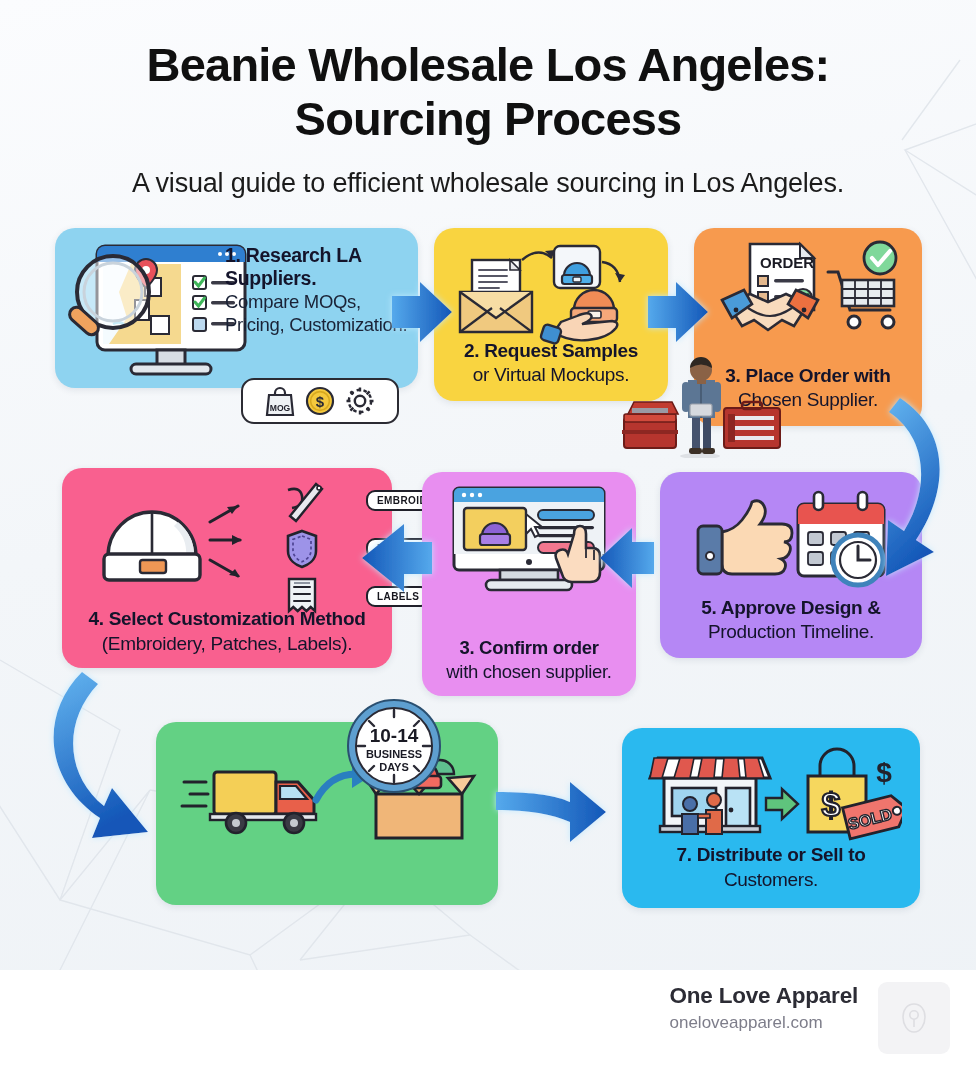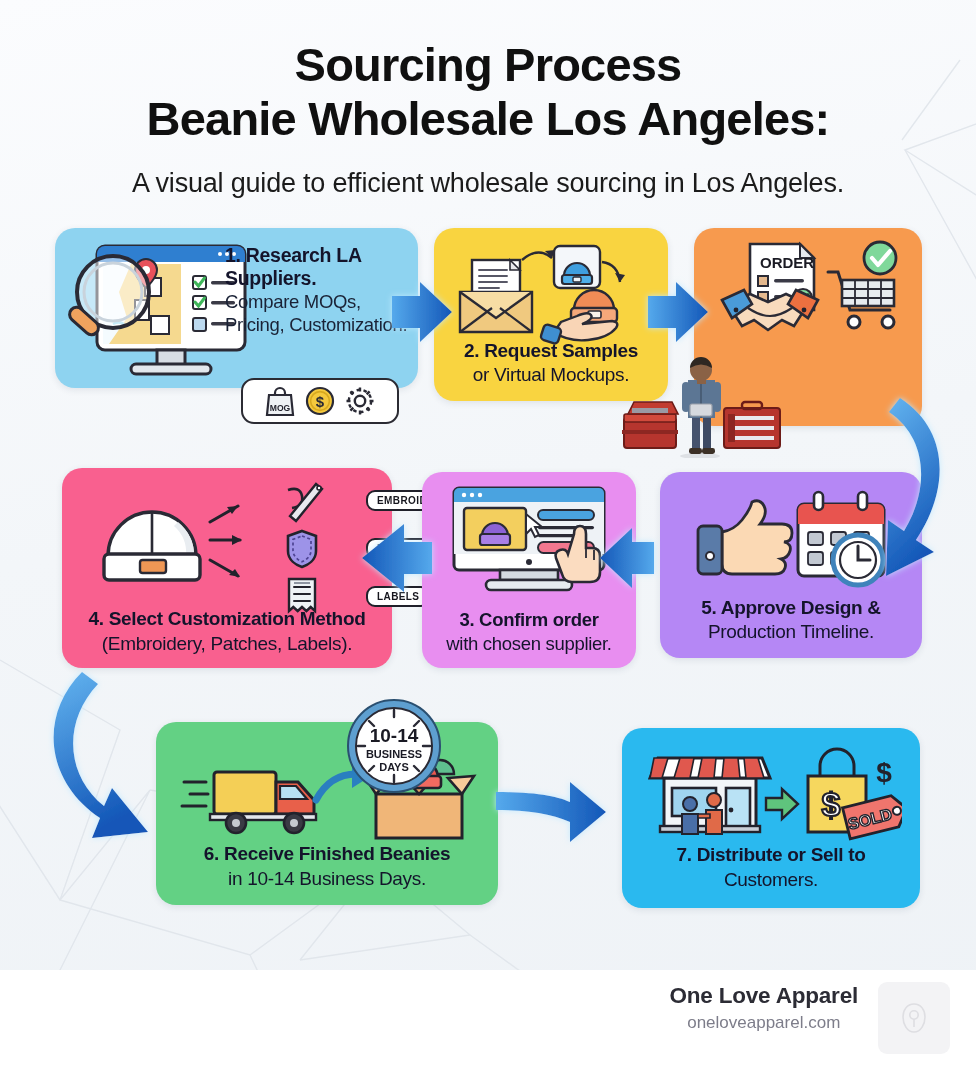--- a/index.html
+++ b/index.html
@@ -51,21 +51,21 @@
   
   #c3 { left: 694px; top: 228px; width: 228px; height: 198px; background: #f79a4e; }
   #c3 .cap { bottom: 14px; font-size: 19px; line-height: 24px; }
 
   
   #c4 { left: 62px; top: 468px; width: 330px; height: 200px; background: #f9608f; }
   #c4 .cap { bottom: 12px; font-size: 19px; line-height: 25px; margin-top: 12px; }
   #c4 .cap .sub { font-size: 19px; }
 
   
-  #c5 { left: 422px; top: 472px; width: 214px; height: 196px; background: #e88ef0; }
+  #c5 { left: 422px; top: 472px; width: 214px; height: 224px; background: #e88ef0; }
   #c5 .cap { bottom: 12px; font-size: 18.5px; line-height: 24px; }
 
   
   #c6 { left: 660px; top: 472px; width: 262px; height: 186px; background: #b587f5; }
   #c6 .cap { bottom: 14px; font-size: 19px; line-height: 24px; }
 
   
   #c7 { left: 156px; top: 722px; width: 342px; height: 183px; background: #63d184; }
   #c7 .cap { bottom: 14px; font-size: 19px; line-height: 25px; }
 
@@ -82,21 +82,21 @@
     padding: 4px 20px; z-index: 6;
   }
   .tag {
     background: #fff; border: 2.6px solid #20202a; border-radius: 9px;
     font-size: 10px; font-weight: 700; color: #16161e; letter-spacing: .4px;
     padding: 3px 9px; position: absolute; z-index: 6; white-space: nowrap; margin-left: 40px;
   }
 
   
   .footband { position: absolute; left: 0; bottom: 0; width: 976px; height: 118px; background: #ffffff; z-index: 8; }
-  .brand { position: absolute; right: 118px; bottom: 55px; text-align: center; z-index: 9; }
+  .brand { position: absolute; right: 118px; bottom: 55px; text-align: left; z-index: 9; }
   .brand .bn { font-size: 22.5px; font-weight: 700; color: #2c2c35; letter-spacing: -0.2px; }
   .brand .bu { font-size: 17px; color: #7d7d8a; margin-top: 4px; }
   .logobox {
     position: absolute; right: 26px; bottom: 34px; width: 72px; height: 72px;
     background: #f3f3f5; border-radius: 9px; z-index: 9;
     display: flex; align-items: center; justify-content: center;
   }
 </style>
 </head>
 <body>
@@ -117,22 +117,22 @@
       <path d="M0 660 L120 730 L60 900"></path>
       <path d="M380 860 L470 935 L300 960"></path>
       <path d="M250 955 L300 1060"></path>
       <path d="M470 935 L560 1000"></path>
       <path d="M902 140 L960 60"></path>
     </g>
   </svg>
 
   <div class="header">
     <div class="title">
+      <div>Beanie Wholesale Los Angeles:</div>
       <div>Sourcing Process</div>
-      <div>Beanie Wholesale Los Angeles:</div>
     </div>
     <div class="subtitle">A visual guide to efficient wholesale sourcing in Los Angeles.</div>
   </div>
 
   <svg width="976" height="1088" viewBox="0 0 976 1088" style="position:absolute;inset:0;z-index:4;pointer-events:none">
     <defs>
       <linearGradient id="gaH" x1="0" y1="0" x2="1" y2="0">
         <stop offset="0%" stop-color="#55a9ec"></stop>
           <stop offset="100%" stop-color="#1357b8"></stop>
       </linearGradient>
@@ -301,20 +301,24 @@
       <rect x="134" y="42" width="52" height="26" fill="#e7ebef" stroke="#2a2a35" stroke-width="2.6"></rect>
       <g stroke="#2a2a35" stroke-width="1.8">
         <path d="M134 51h52M134 60h52M147 42v26M160 42v26M173 42v26"></path>
       </g>
       <circle cx="146" cy="84" r="6" fill="#fff" stroke="#2a2a35" stroke-width="3"></circle>
       <circle cx="180" cy="84" r="6" fill="#fff" stroke="#2a2a35" stroke-width="3"></circle>
 
       <circle cx="172" cy="20" r="16" fill="#7fd89a" stroke="#2a2a35" stroke-width="2.8"></circle>
       <path d="M164 20l6 7 12-14" stroke="#fff" stroke-width="4.2" fill="none" stroke-linecap="round" stroke-linejoin="round"></path>
     </svg>
+    <div class="cap">
+      <span>3. Place Order with</span>
+      <span class="sub">Chosen Supplier.</span>
+    </div>
   </div>
 
   <svg style="position:absolute; left:618px; top:342px; z-index:6;" width="164" height="116" viewBox="0 0 164 116">
 
     <g>
       <rect x="6" y="76" width="52" height="30" rx="3" fill="#b6352e" stroke="#6d1c18" stroke-width="2"></rect>
       <rect x="6" y="72" width="52" height="8" rx="2" fill="#d24a3c" stroke="#6d1c18" stroke-width="1.6"></rect>
       <path d="M10 72l6-12h38l6 12z" fill="#c23c31" stroke="#6d1c18" stroke-width="1.6"></path>
       <rect x="14" y="66" width="36" height="5" fill="#9a9aa4"></rect>
       <rect x="4" y="88" width="56" height="4" fill="#8d2722"></rect>
@@ -491,24 +495,20 @@
       <circle cx="52" cy="52" r="46" fill="#5e9fd0" stroke="#2a4f70" stroke-width="2"></circle>
       <circle cx="52" cy="52" r="38" fill="#fff" stroke="#2a2a35" stroke-width="2"></circle>
       <g stroke="#2a2a35" stroke-width="2.4" stroke-linecap="round">
         <path d="M52 16v7M52 81v7M16 52h7M81 52h7M27 27l5 5M72 72l5 5M77 27l-5 5M32 72l-5 5"></path>
       </g>
       <text x="52" y="48" font-size="19" font-weight="700" text-anchor="middle" fill="#1a1a24" font-family="Liberation Sans, sans-serif">10-14</text>
       <text x="52" y="64" font-size="11" font-weight="700" text-anchor="middle" fill="#1a1a24" font-family="Liberation Sans, sans-serif">BUSINESS</text>
       <text x="52" y="77" font-size="11" font-weight="700" text-anchor="middle" fill="#1a1a24" font-family="Liberation Sans, sans-serif">DAYS</text>
     </svg>
 
-    <div class="cap">
-      <span>6. Receive Finished Beanies</span>
-      <span class="sub">in 10-14 Business Days.</span>
-    </div>
   </div>
 
   <div class="card" id="c8">
     <svg class="art" style="left:26px; top:10px;" width="254" height="106" viewBox="0 0 254 106">
 
       <rect x="16" y="40" width="92" height="52" fill="#f2f5f8" stroke="#22222c" stroke-width="3"></rect>
       <path d="M10 20h104l8 20H2z" fill="#fff" stroke="#22222c" stroke-width="3"></path>
       <g fill="#e0584e" stroke="#22222c" stroke-width="1.6">
         <path d="M2 40l4-20h14l-6 20z"></path>
         <path d="M26 40l6-20h14l-4 20z"></path>

